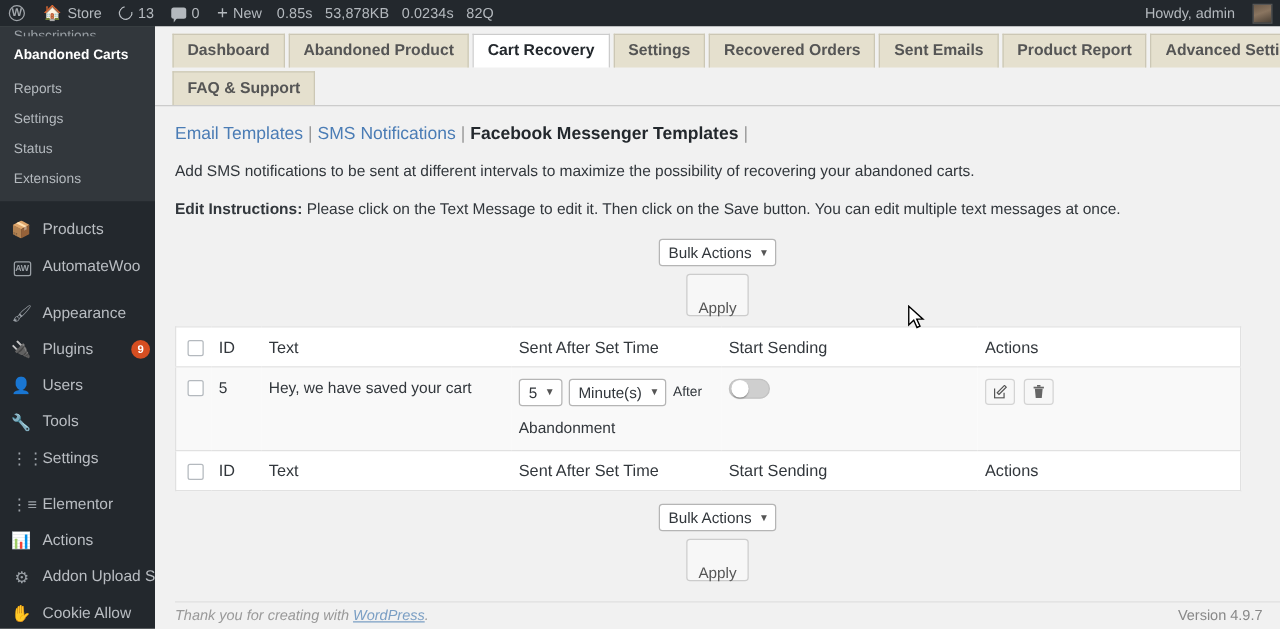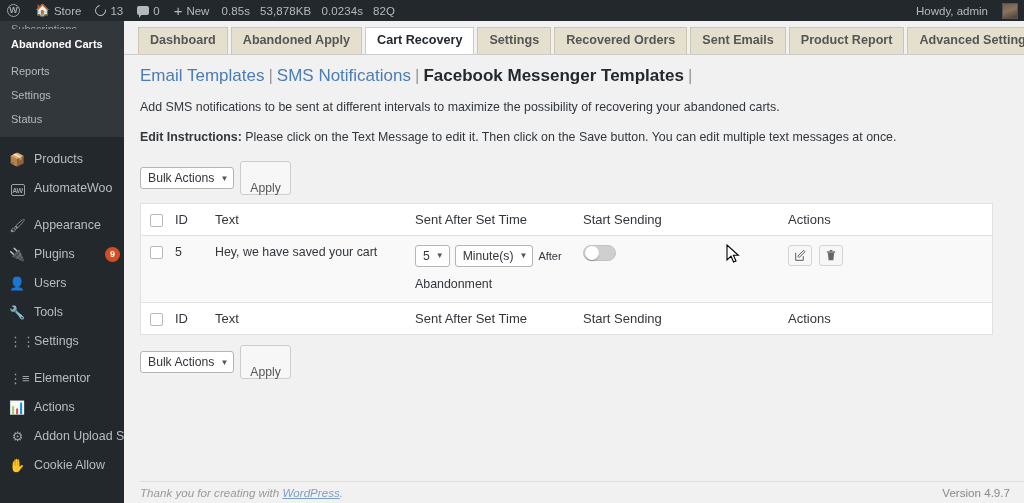--- a/index.html
+++ b/index.html
@@ -130,32 +130,32 @@
   .tab.active { background: #fff; color: #23282d; border-color: #ccc; }
   .tabline {
     height: 1px; background: #ccc;
     margin: 0 0 0 0;
   }
 
   .inner { padding: 0 16px 0 16px; }
 
   .subnav {
     padding: 12px 0 0 0;
-    font-size: 17px;
+    font-size: 14px;
     color: #555;
     line-height: 18px;
   }
   .subnav a { color: #4a7cb5; text-decoration: none; }
   .subnav .cur { color: #23282d; font-weight: bold; }
   .subnav .bar { color: #999; padding: 0 4px; }
 
   .desc { font-size: 12.4px; color: #32373c; margin-top: 14px; line-height: 16px; }
   .desc b { font-weight: bold; }
 
-  .bulkbar { display: flex; align-items: center; gap: 6px; margin-top: 16px; }
+  .bulkbar { display: flex; align-items: center; gap: 6px; margin-top: 16px; flex-direction: column; }
   .bulkbar.bottom { margin-top: 10px; }
   .selectbox {
     display: inline-flex; align-items: center; justify-content: space-between;
     background: #fff; border: 1px solid #b5b5b5;
     border-radius: 3px;
     height: 22px; padding: 0 5px 0 7px;
     font-size: 12.2px; color: #32373c;
     min-width: 82px;
   }
   .selectbox .caret { font-size: 8px; color: #555; margin-left: 6px; }
@@ -276,20 +276,23 @@
     </div>
     <div class="sub-item">
       <span>Reports</span>
     </div>
     <div class="sub-item">
       <span>Settings</span>
     </div>
     <div class="sub-item">
       <span>Status</span>
     </div>
+    <div class="sub-item">
+      <span>Extensions</span>
+    </div>
   </div>
 
   <div class="sep"></div>
 
   <div class="menu-item">
     <span class="ic">📦</span>
     <span class="lbl">Products</span>
   </div>
   <div class="menu-item">
     <span class="ic"><span class="aw-ic">AW</span></span>
@@ -339,27 +342,30 @@
     <span class="lbl">Cookie Allow</span>
   </div>
 
 </div>
 
 <div id="content">
 
   <div id="tabwrap">
     <div class="tabrow">
       <div class="tab"><span>Dashboard</span></div>
-      <div class="tab"><span>Abandoned Apply</span></div>
+      <div class="tab"><span>Abandoned Product</span></div>
       <div class="tab active"><span>Cart Recovery</span></div>
       <div class="tab"><span>Settings</span></div>
       <div class="tab"><span>Recovered Orders</span></div>
       <div class="tab"><span>Sent Emails</span></div>
       <div class="tab"><span>Product Report</span></div>
       <div class="tab"><span>Advanced Settings</span></div>
+    </div>
+    <div class="tabrow" style="margin-top:3px;">
+      <div class="tab"><span>FAQ &amp; Support</span></div>
     </div>
   </div>
   <div class="tabline"></div>
 
   <div class="inner">
 
     <div class="subnav">
       <a href="#">Email Templates</a><span class="bar">|</span><a href="#">SMS Notifications</a><span class="bar">|</span><span class="cur">Facebook Messenger Templates</span><span class="bar">|</span>
     </div>
 

